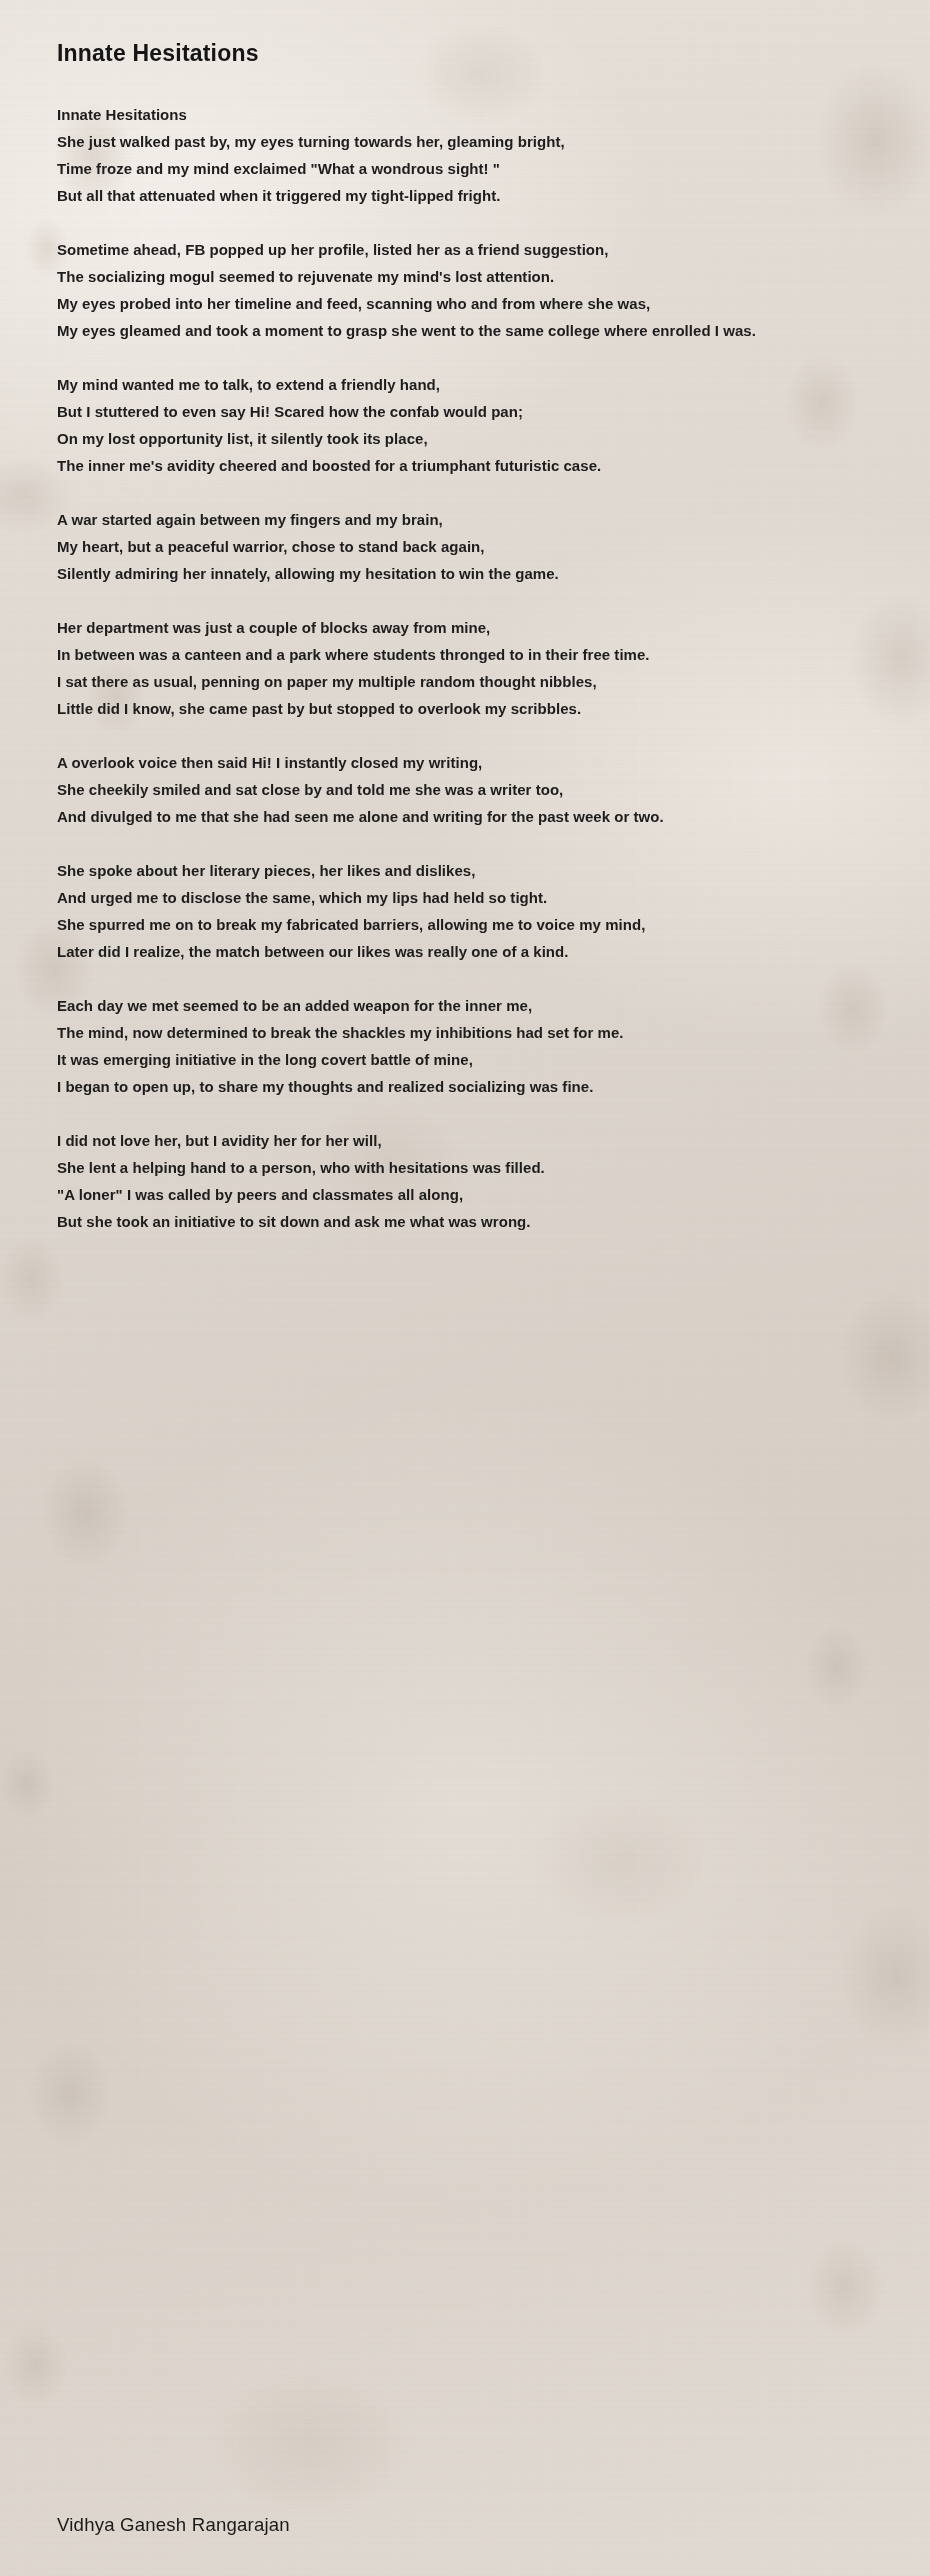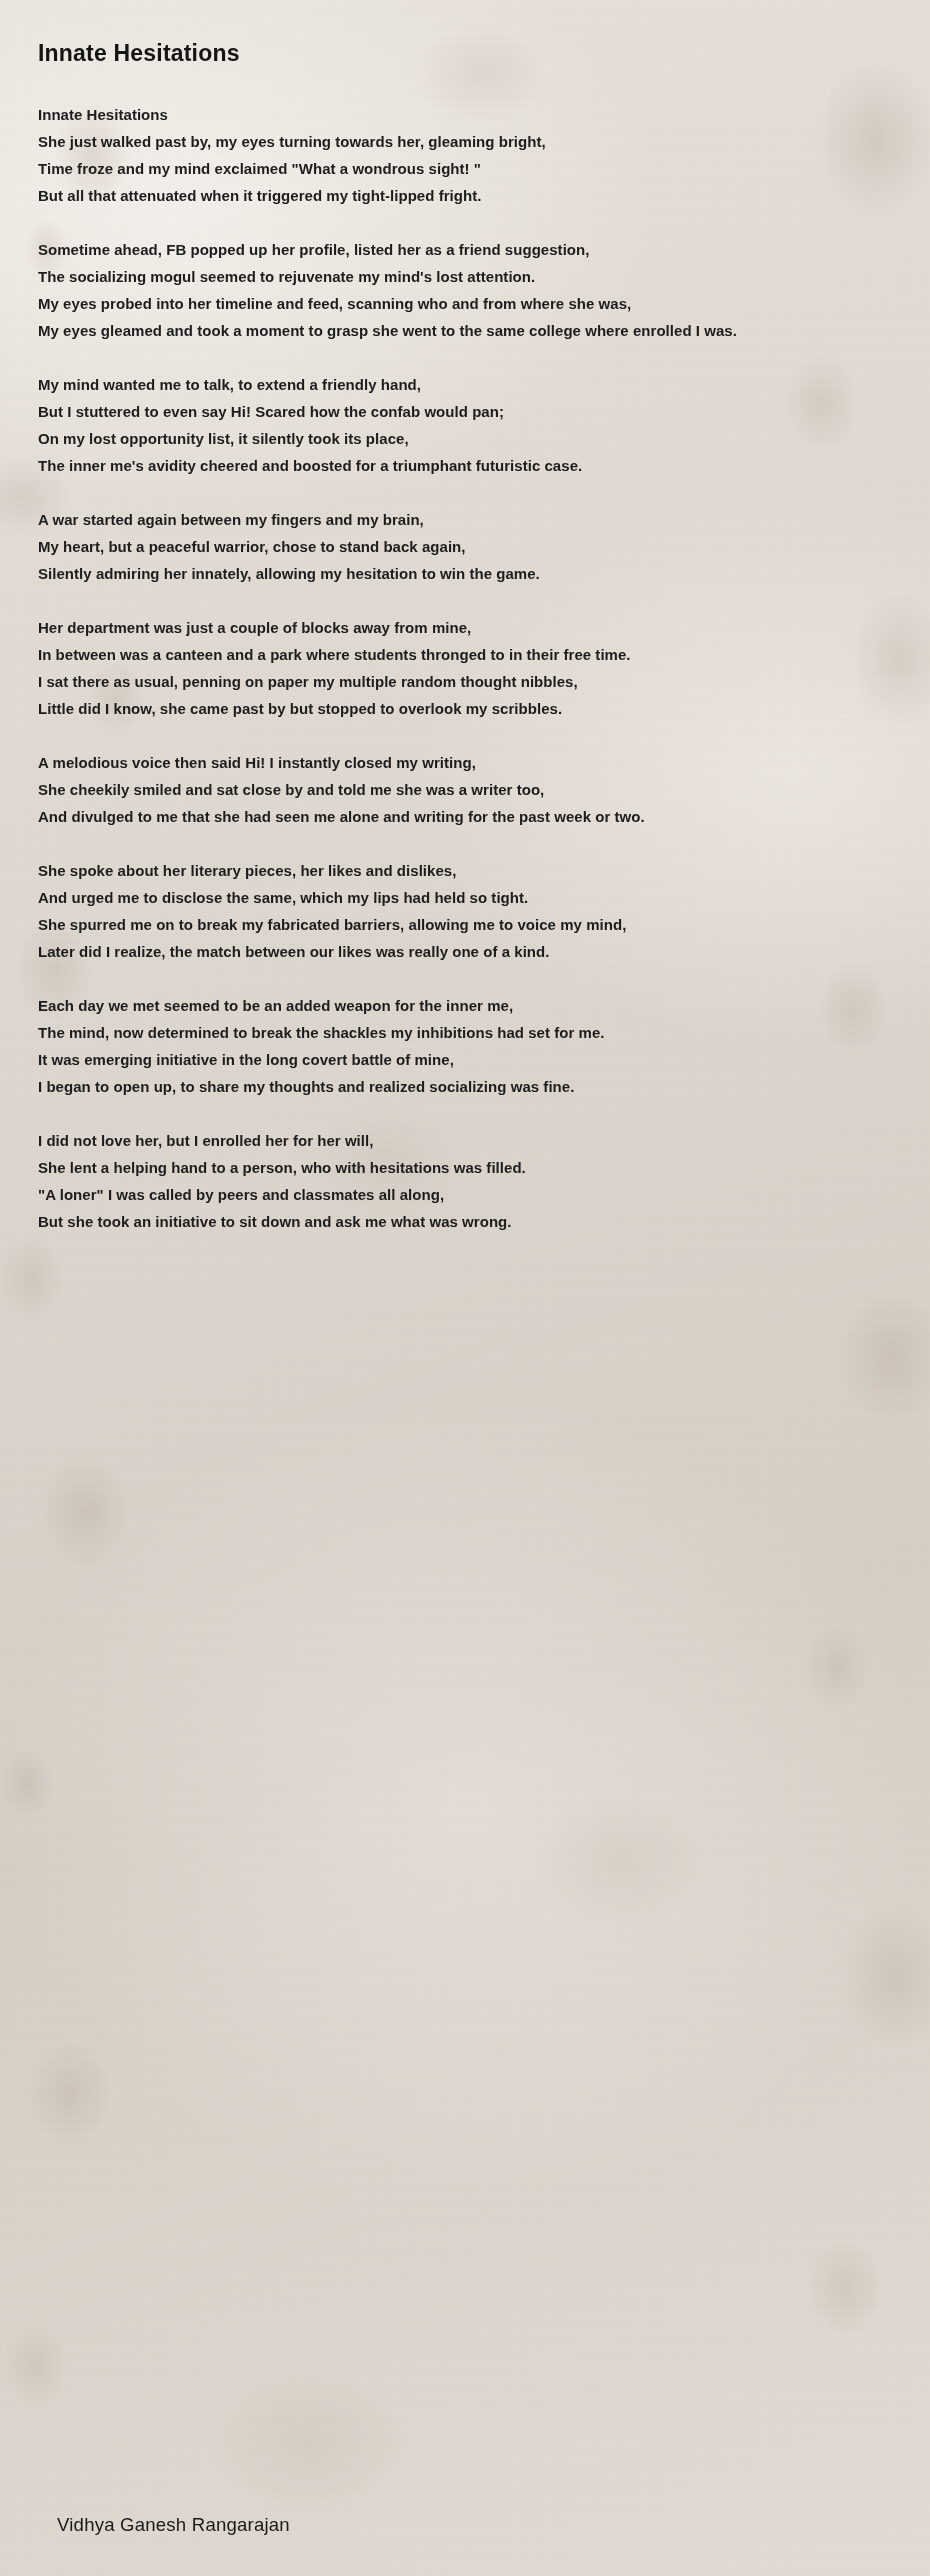--- a/index.html
+++ b/index.html
@@ -64,21 +64,21 @@
     pointer-events: none;
     opacity: 0.35;
     background-image:
       repeating-linear-gradient(0deg, rgba(120,100,85,0.035) 0px, rgba(120,100,85,0.035) 0.8px, rgba(255,255,255,0) 0.8px, rgba(255,255,255,0) 2.3px),
       repeating-linear-gradient(90deg, rgba(120,100,85,0.03) 0px, rgba(120,100,85,0.03) 0.8px, rgba(255,255,255,0) 0.8px, rgba(255,255,255,0) 3.1px);
   }
 
   .content {
     position: relative;
     z-index: 3;
-    padding: 40px 57px 0 38px;
+    padding: 40px 57px 0 57px;
   }
 
   .poem-title {
     font-size: 23px;
     font-weight: bold;
     color: #151515;
     letter-spacing: 0.2px;
     margin: 0 0 34px 0;
   }
 
@@ -147,41 +147,41 @@
       </p>
 
       <p class="stanza">
         <span class="line">Her department was just a couple of blocks away from mine,</span>
         <span class="line">In between was a canteen and a park where students thronged to in their free time.</span>
         <span class="line">I sat there as usual, penning on paper my multiple random thought nibbles,</span>
         <span class="line">Little did I know, she came past by but stopped to overlook my scribbles.</span>
       </p>
 
       <p class="stanza">
-        <span class="line">A melodious voice then said Hi! I instantly closed my writing,</span>
+        <span class="line">A overlook voice then said Hi! I instantly closed my writing,</span>
         <span class="line">She cheekily smiled and sat close by and told me she was a writer too,</span>
         <span class="line">And divulged to me that she had seen me alone and writing for the past week or two.</span>
       </p>
 
       <p class="stanza">
         <span class="line">She spoke about her literary pieces, her likes and dislikes,</span>
         <span class="line">And urged me to disclose the same, which my lips had held so tight.</span>
         <span class="line">She spurred me on to break my fabricated barriers, allowing me to voice my mind,</span>
         <span class="line">Later did I realize, the match between our likes was really one of a kind.</span>
       </p>
 
       <p class="stanza">
         <span class="line">Each day we met seemed to be an added weapon for the inner me,</span>
         <span class="line">The mind, now determined to break the shackles my inhibitions had set for me.</span>
         <span class="line">It was emerging initiative in the long covert battle of mine,</span>
         <span class="line">I began to open up, to share my thoughts and realized socializing was fine.</span>
       </p>
 
       <p class="stanza">
-        <span class="line">I did not love her, but I enrolled her for her will,</span>
+        <span class="line">I did not love her, but I avidity her for her will,</span>
         <span class="line">She lent a helping hand to a person, who with hesitations was filled.</span>
         <span class="line">"A loner" I was called by peers and classmates all along,</span>
         <span class="line">But she took an initiative to sit down and ask me what was wrong.</span>
       </p>
 
     </div>
   </div>
 
   <div class="author">Vidhya Ganesh Rangarajan</div>
 </div>

